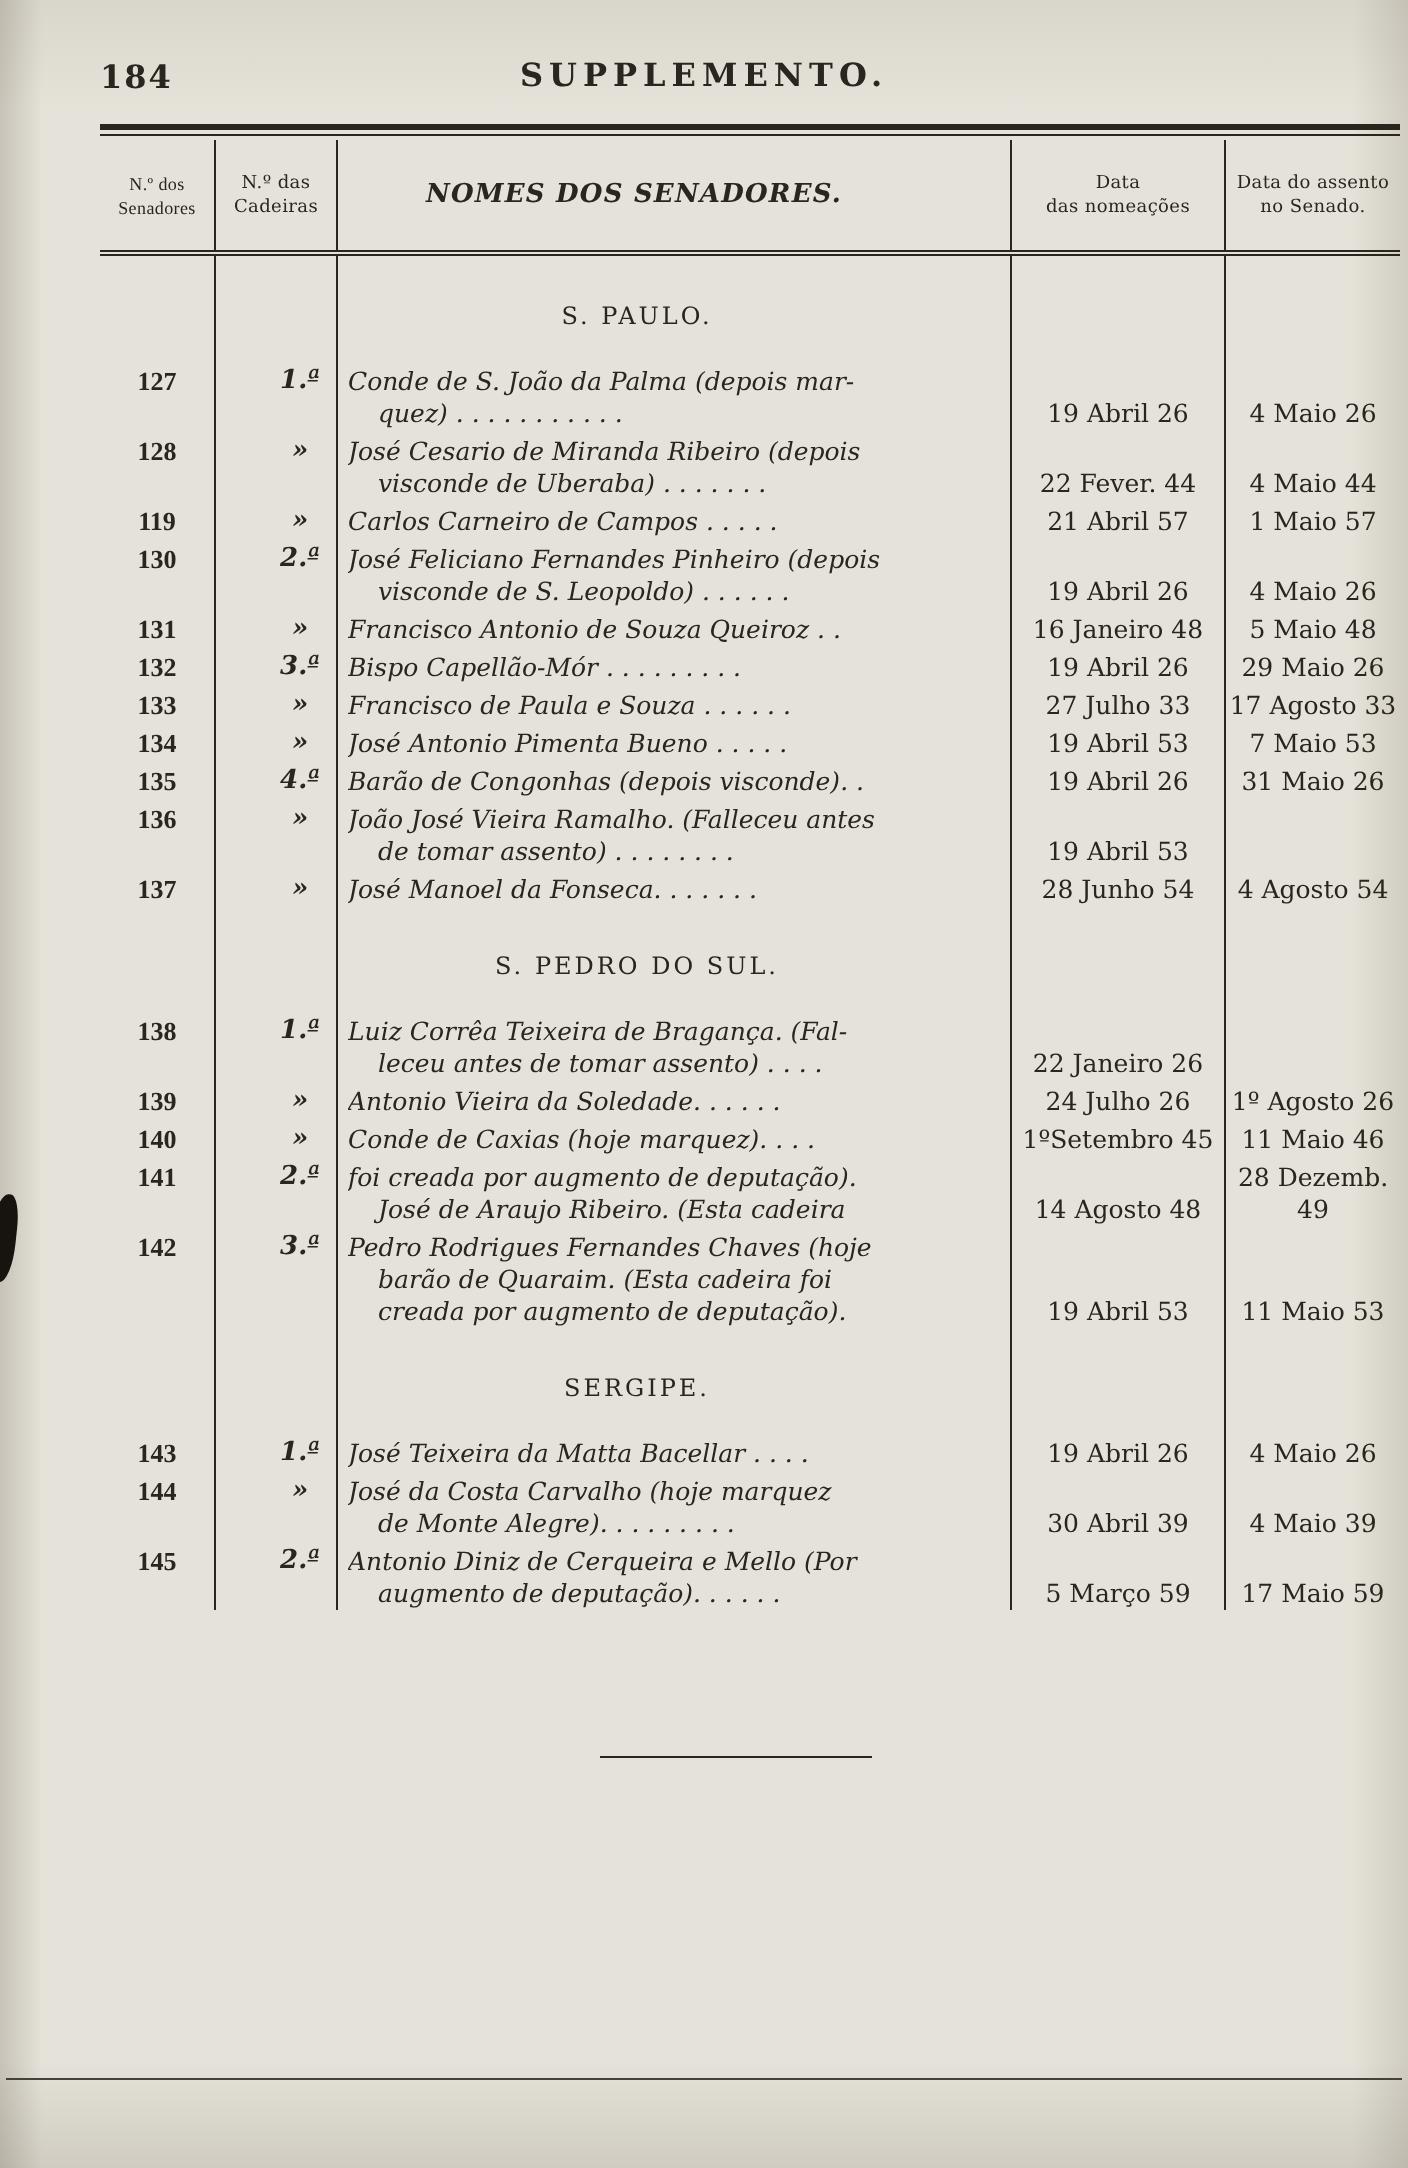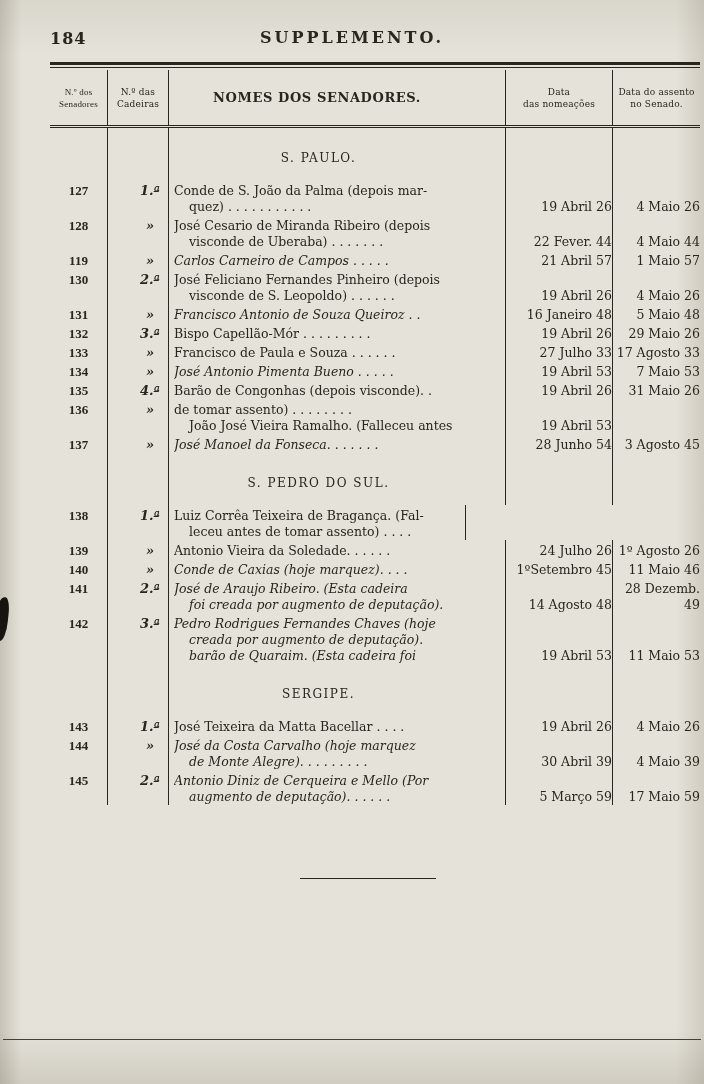--- a/index.html
+++ b/index.html
@@ -19,35 +19,35 @@
   .page-title  { position:absolute; top:28px; left:0; width:100%; text-align:center;
                  font-size:16px; font-weight:bold; letter-spacing:3px; }
   .top-rule { position:absolute; top:62px; left:50px; width:650px; }
   .top-rule .thick { height:3px; background:var(--ink); }
   .top-rule .thin  { height:1px; background:var(--ink); margin-top:2px; }
 
   .table { position:absolute; top:70px; left:50px; width:650px; }
   .thead { display:flex; border-bottom:3px double var(--ink); }
   .thead > div { min-height:55px; display:flex; align-items:center; justify-content:center;
                  text-align:center; white-space:pre-line; }
-  .c1 { width:57px;font-family:Liberation Serif, serif; } .c2 { width:61px; } .c3 { width:297px; } .c4 { width:107px;margin-left:40px; } .c5 { flex:1; }
+  .c1 { width:57px;font-family:Liberation Serif, serif; } .c2 { width:61px; } .c3 { width:297px;font-style:italic; } .c4 { width:107px;margin-left:40px; } .c5 { flex:1; }
   .bl { border-left:1px solid var(--ink); }
   .th-small { font-size:9px; line-height:12px; letter-spacing:.2px; }
   .th-names { font-size:13px; font-weight:bold; letter-spacing:.6px; }
 
   .row { display:flex; }
   .row > div { padding-top:3px; }
   .cell-num   { text-align:center; font-size:13px; font-weight:bold; line-height:16px; }
   .cell-chair { text-align:center; font-size:13px; font-weight:bold; font-style:italic; line-height:16px;padding-left:24px; }
   .cell-name  { font-size:12.5px; line-height:16px; padding-left:5px; padding-right:2px; }
   .cell-name .ln { white-space:nowrap; overflow:hidden; }
   .cell-name .ln + .ln { padding-left:15px; }
   .row.italic .cell-name { font-style:italic; }
   .cell-date { display:flex; flex-direction:column; justify-content:flex-end;
-               text-align:right; font-size:12.5px; line-height:16px; }
+               text-align:center; font-size:12.5px; line-height:16px; }
   .section-row .cell-name { text-align:center; font-size:12px; letter-spacing:1.5px;
                             padding-top:22px; padding-bottom:14px; font-style:normal; }
 
   .end-mark    { position:absolute; top:878px; left:300px; width:136px; height:1px; background:var(--ink); }
   .bottom-rule { position:absolute; top:1039px; left:3px;  width:698px; height:1px; background:#46403a; }
   .ink-blot    { position:absolute; top:597px; left:-5px; width:13px; height:44px;
                  background:#17130e; border-radius:60% 40% 50% 50%; transform:rotate(6deg); }
 </style>
 </head>
 <body>
@@ -162,49 +162,50 @@
           <div class="c3 bl cell-name">
             <div class="ln">Barão de Congonhas (depois visconde). .</div>
           </div>
           <div class="c4 bl cell-date">19 Abril 26</div>
           <div class="c5 bl cell-date">31 Maio 26</div>
         </div>
         <div class="row">
           <div class="c1 cell-num">136</div>
           <div class="c2 bl cell-chair">»</div>
           <div class="c3 bl cell-name">
+            <div class="ln">João José Vieira Ramalho. (Falleceu antes</div>
             <div class="ln">de tomar assento) . . . . . . . .</div>
-            <div class="ln">João José Vieira Ramalho. (Falleceu antes</div>
           </div>
           <div class="c4 bl cell-date">19 Abril 53</div>
           <div class="c5 bl cell-date"></div>
         </div>
         <div class="row italic">
           <div class="c1 cell-num">137</div>
           <div class="c2 bl cell-chair">»</div>
           <div class="c3 bl cell-name">
             <div class="ln">José Manoel da Fonseca. . . . . . .</div>
           </div>
           <div class="c4 bl cell-date">28 Junho 54</div>
-          <div class="c5 bl cell-date">3 Agosto 45</div>
+          <div class="c5 bl cell-date">4 Agosto 54</div>
         </div>
         <div class="row section-row">
           <div class="c1 cell-num"></div>
           <div class="c2 bl cell-chair"></div>
           <div class="c3 bl cell-name">S. PEDRO DO SUL.</div>
           <div class="c4 bl cell-date"></div>
           <div class="c5 bl cell-date"></div>
         </div>
         <div class="row">
           <div class="c1 cell-num">138</div>
           <div class="c2 bl cell-chair">1.ª</div>
           <div class="c3 bl cell-name">
             <div class="ln">Luiz Corrêa Teixeira de Bragança. (Fal-</div>
             <div class="ln">leceu antes de tomar assento) . . . .</div>
           </div>
+          <div class="c4 bl cell-date">22 Janeiro 26</div>
           <div class="c5 bl cell-date"></div>
         </div>
         <div class="row">
           <div class="c1 cell-num">139</div>
           <div class="c2 bl cell-chair">»</div>
           <div class="c3 bl cell-name">
             <div class="ln">Antonio Vieira da Soledade. . . . . .</div>
           </div>
           <div class="c4 bl cell-date">24 Julho 26</div>
           <div class="c5 bl cell-date">1º Agosto 26</div>
@@ -215,33 +216,33 @@
           <div class="c3 bl cell-name">
             <div class="ln">Conde de Caxias (hoje marquez). . . .</div>
           </div>
           <div class="c4 bl cell-date">1ºSetembro 45</div>
           <div class="c5 bl cell-date">11 Maio 46</div>
         </div>
         <div class="row italic">
           <div class="c1 cell-num">141</div>
           <div class="c2 bl cell-chair">2.ª</div>
           <div class="c3 bl cell-name">
+            <div class="ln">foi creada por augmento de deputação).</div>
             <div class="ln">José de Araujo Ribeiro. (Esta cadeira</div>
-            <div class="ln">foi creada por augmento de deputação).</div>
           </div>
           <div class="c4 bl cell-date">14 Agosto 48</div>
           <div class="c5 bl cell-date">28 Dezemb. 49</div>
         </div>
         <div class="row italic">
           <div class="c1 cell-num">142</div>
           <div class="c2 bl cell-chair">3.ª</div>
           <div class="c3 bl cell-name">
             <div class="ln">Pedro Rodrigues Fernandes Chaves (hoje</div>
+            <div class="ln">barão de Quaraim. (Esta cadeira foi</div>
             <div class="ln">creada por augmento de deputação).</div>
-            <div class="ln">barão de Quaraim. (Esta cadeira foi</div>
           </div>
           <div class="c4 bl cell-date">19 Abril 53</div>
           <div class="c5 bl cell-date">11 Maio 53</div>
         </div>
         <div class="row section-row">
           <div class="c1 cell-num"></div>
           <div class="c2 bl cell-chair"></div>
           <div class="c3 bl cell-name">SERGIPE.</div>
           <div class="c4 bl cell-date"></div>
           <div class="c5 bl cell-date"></div>

